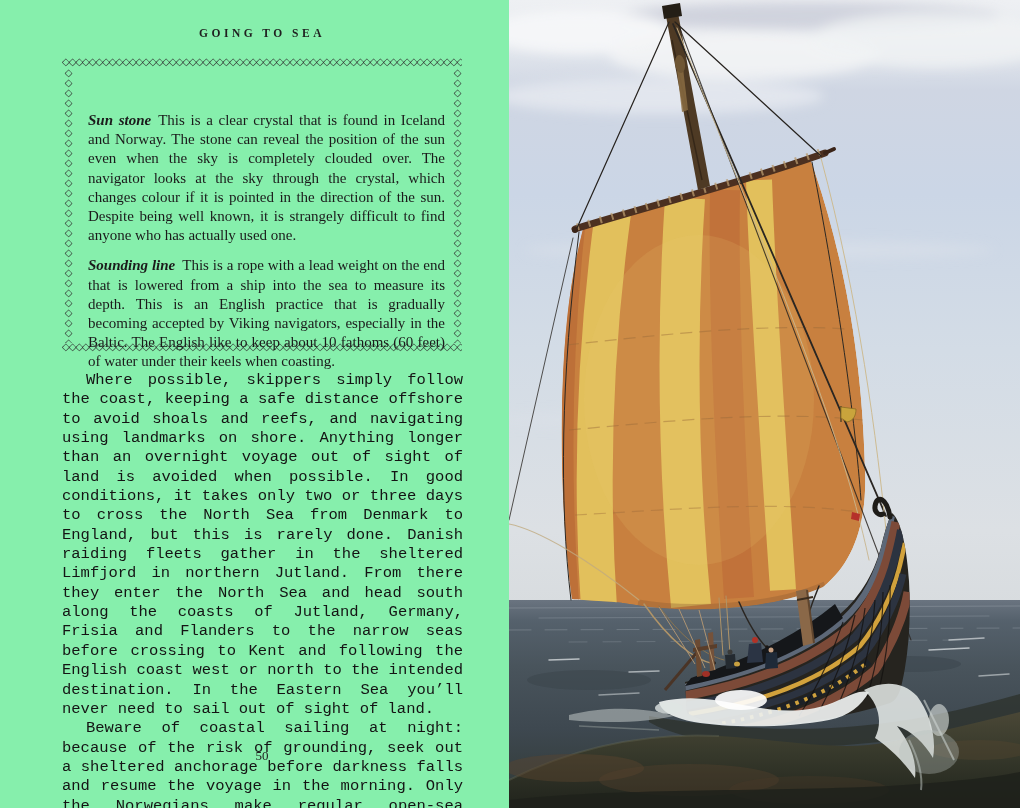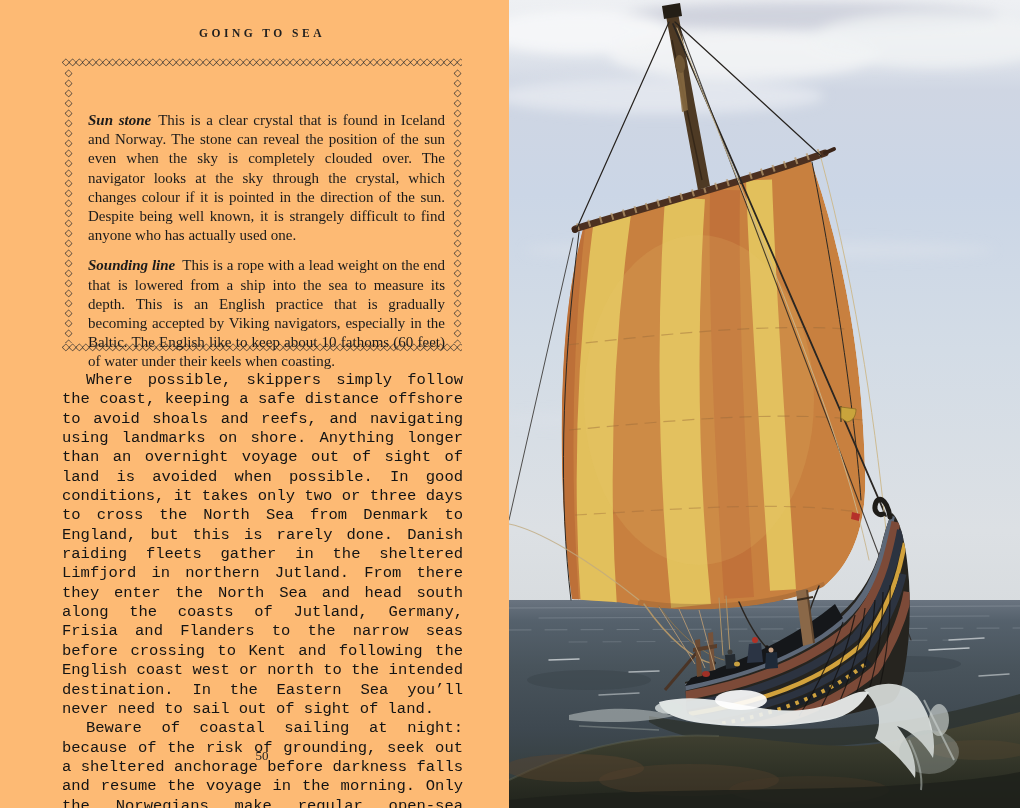--- a/index.html
+++ b/index.html
@@ -1,19 +1,19 @@
 <!DOCTYPE html>
 <html lang="en"><head>
 <meta charset="utf-8">
 <style>
   html,body{margin:0;padding:0;background:#ffffff;}
   #spread{position:relative;width:1020px;height:808px;background:#fff;overflow:hidden;
           font-family:"Liberation Serif",serif;}
   
-  #page-left{position:absolute;left:0;top:0;width:509px;height:808px;background:#fdba74;}
+  #page-left{position:absolute;left:0;top:0;width:509px;height:808px;background:#86efac;}
   .running-head{position:absolute;top:27px;left:62px;width:400px;text-align:center;
     font:600 11.5px "Liberation Serif",serif;letter-spacing:3.5px;color:#1f1f1f;}
   .nav-box{position:absolute;left:62px;top:57px;width:400px;height:296px;}
   .dc{position:absolute;color:#2e2e2e;font-size:10px;line-height:10px;overflow:hidden;
       white-space:nowrap;letter-spacing:-1px;user-select:none;}
   .dc.top{left:0;right:0;top:0;height:11px;}
   .dc.bottom{left:0;right:0;bottom:0;height:11px;}
   .dc.left,.dc.right{top:10px;bottom:10px;width:11px;writing-mode:vertical-rl;
       text-orientation:upright;letter-spacing:-1px;}
   .dc.left{left:0;} .dc.right{right:0;}

